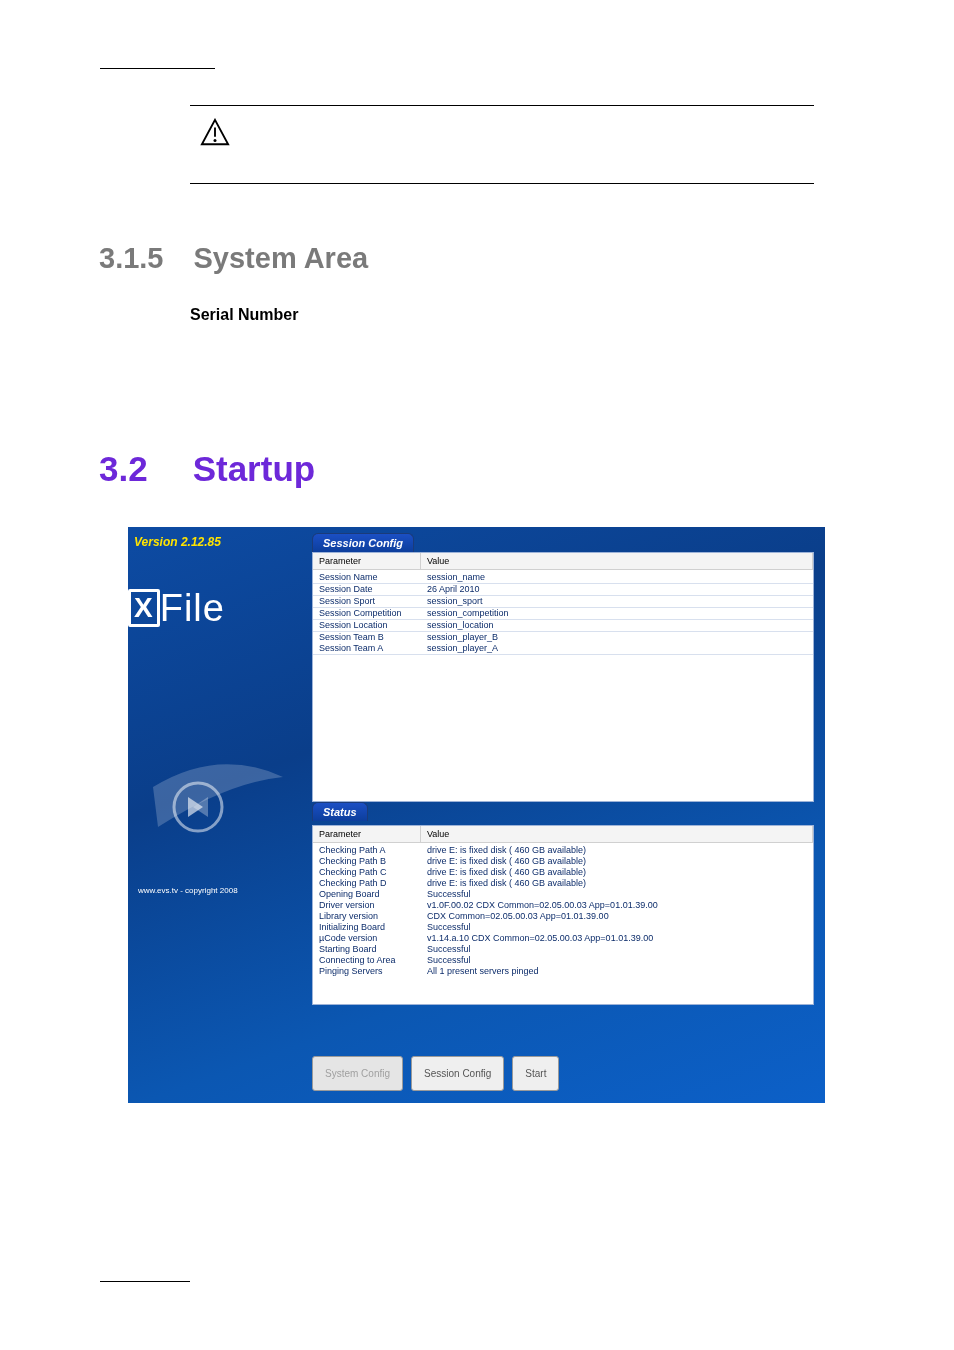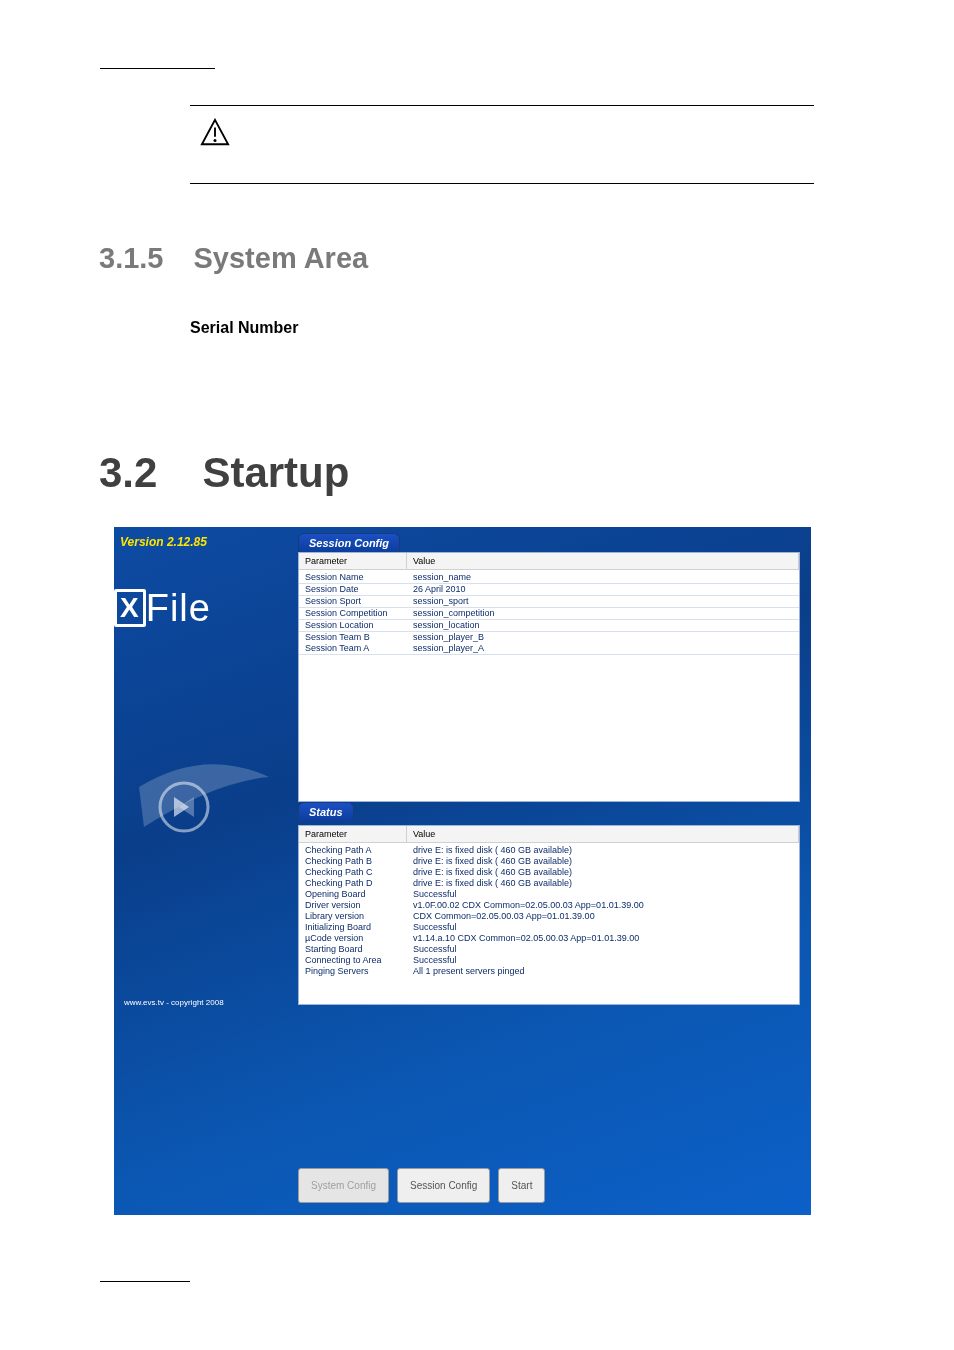--- a/index.html
+++ b/index.html
@@ -11,26 +11,26 @@
   .hdr-line-long { position: absolute; top: 105px; left: 190px; width: 624px; height: 1px; background: #000; }
 
   
   .warn-icon { position: absolute; top: 118px; left: 200px; width: 30px; height: 30px; }
   .warn-icon svg { width: 100%; height: 100%; }
 
   .hdr-line-long2 { position: absolute; top: 183px; left: 190px; width: 624px; height: 1px; background: #000; }
 
   
   .sys-area { position: absolute; top: 242px; left: 99px; display: flex; gap: 30px; color: #7a7a7a; font-size: 29px; font-weight: bold; }
-  .serial { position: absolute; top: 319px; left: 190px; font-weight: bold; font-size: 16px; }
-
-  .startup { position: absolute; top: 449px; left: 99px; display: flex; gap: 45px; color: #404040; font-size: 42px; font-weight: bold; }
-
-  
-  .app { position: absolute; top: 527px; left: 114px; width: 697px; height: 688px; background: linear-gradient(160deg, #0d4ba3 0%, #0a3e8a 35%, #0b57b2 70%, #0c60c8 100%); font-family: Tahoma, Arial, sans-serif; }
+  .serial { position: absolute; top: 306px; left: 190px; font-weight: bold; font-size: 16px; }
+
+  .startup { position: absolute; top: 449px; left: 99px; display: flex; gap: 45px; color: #6d28d9; font-size: 35px; font-weight: bold; }
+
+  
+  .app { position: absolute; top: 527px; left: 128px; width: 697px; height: 576px; background: linear-gradient(160deg, #0d4ba3 0%, #0a3e8a 35%, #0b57b2 70%, #0c60c8 100%); font-family: Tahoma, Arial, sans-serif; }
   .left-pane { position: absolute; left: 0; top: 0; width: 184px; height: 100%; overflow: hidden; }
   .ver-label { color: #ffe400; font-style: italic; font-weight: bold; font-size: 12px; padding: 8px 6px; }
   .logo-area { position: relative; width: 100%; height: 250px; margin-top: 30px; }
   .logo-text { font-family: Arial, sans-serif; font-weight: 300; font-size: 38px; color: #fff; letter-spacing: 1px; }
   .x-box { display: inline-block; border: 3px solid #fff; padding: 0 3px; font-weight: 700; border-radius: 2px; font-size: 28px; vertical-align: 4px; }
   .swoosh { position: absolute; top: 160px; left: 20px; width: 140px; height: 100px; }
   .arrow-circ { position: absolute; top: 190px; left: 40px; width: 60px; height: 60px; }
   .copyright { position: absolute; bottom: 208px; left: 10px; font-size: 8px; color: #fff; }
 
   .right-pane { position: absolute; left: 184px; top: 0; right: 0; height: 100%; padding: 6px 6px 6px 0; }

